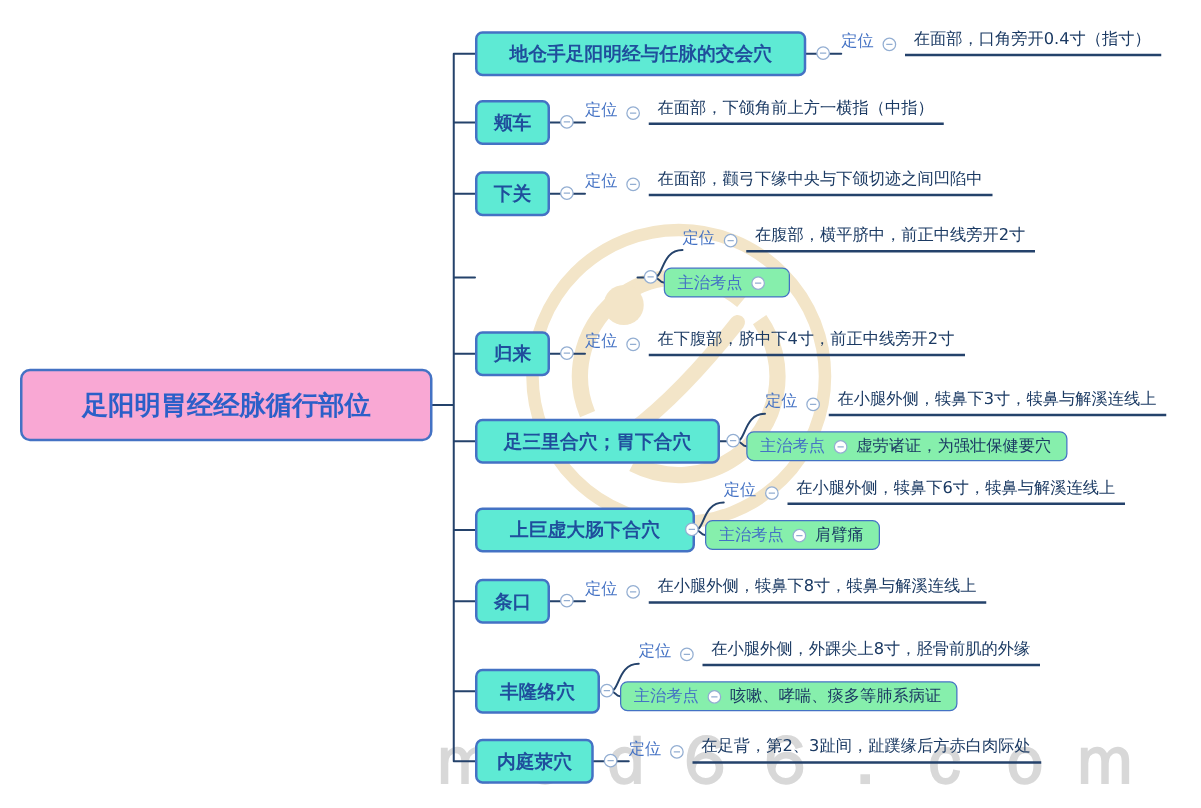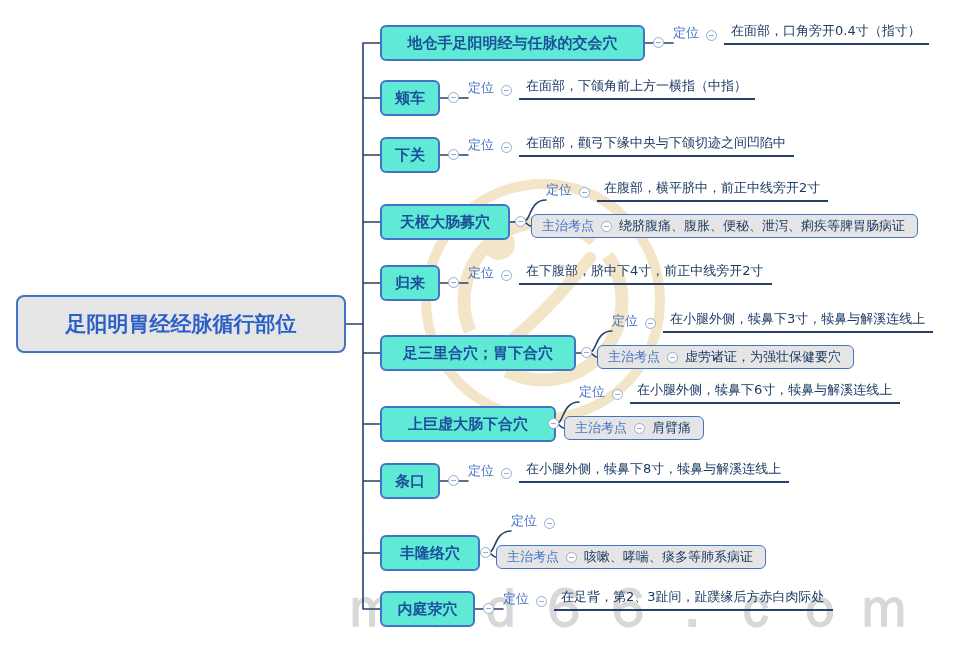--- a/index.html
+++ b/index.html
@@ -16,21 +16,21 @@
   .wm-brand  { left:345px; top:468px; font-size:57px; letter-spacing:27px; }
   .wm-domain { left:345px; top:572px; font-size:54px; letter-spacing:10px; }
   .wm-emblem { position:absolute; left:0; top:0; z-index:0; }
 
   
   .links { position:absolute; left:0; top:0; z-index:1; }
 
   
   .root {
     position:absolute; left:16px; top:295px; width:330px; height:58px;
-    box-sizing:border-box; background:#e5e5e5; border:2px solid #4472c4; border-radius:8px;
+    box-sizing:border-box; background:#f9a8d4; border:2px solid #4472c4; border-radius:8px;
     color:#2b5fc8; font-size:21px; font-weight:bold;
     display:flex; align-items:center; justify-content:center; white-space:nowrap; z-index:2;
   }
   .topic {
     position:absolute; height:36px; box-sizing:border-box;
     background:#5eead4; border:2px solid #4472c4; border-radius:6px;
     color:#1f4e9c; font-size:15px; font-weight:600;
     display:flex; align-items:center; justify-content:center; white-space:nowrap; z-index:2;
   }
 
@@ -51,21 +51,21 @@
   .toggle::after {
     content:""; position:absolute; left:2px; right:2px; top:4px; height:1px; background:#93aed2;
   }
   .drow .toggle { margin:0 7px 4px 7px; }
   .toggle-abs { position:absolute; z-index:3; }
 
   
   .kbox {
     position:absolute; height:24px; box-sizing:border-box;
     display:flex; align-items:center; white-space:nowrap;
-    border:1px solid #4472c4; border-radius:6px; background:#e5e5e5;
+    border:1px solid #4472c4; border-radius:6px; background:#86efac;
     padding:0 12px 0 10px; z-index:2;
   }
   .kbox .dkey { padding-bottom:0; }
   .kbox .toggle { margin:0 7px; }
   .dtext2 { font-size:13px; color:#1b3a63; }
 </style>
 </head>
 <body>
 
 <div class="canvas">
@@ -105,23 +105,20 @@
 
   <div class="topic" style="left:380px;top:25px;width:265px">
       <span>地仓手足阳明经与任脉的交会穴</span>
     </div>
   <div class="topic" style="left:380px;top:80px;width:60px">
       <span>颊车</span>
     </div>
   <div class="topic" style="left:380px;top:137px;width:60px">
       <span>下关</span>
     </div>
-  <div class="topic" style="left:380px;top:204px;width:130px">
-      <span>天枢大肠募穴</span>
-    </div>
   <div class="topic" style="left:380px;top:265px;width:60px">
       <span>归来</span>
     </div>
   <div class="topic" style="left:380px;top:335px;width:196px">
       <span>足三里合穴；胃下合穴</span>
     </div>
   <div class="topic" style="left:380px;top:406px;width:176px">
       <span>上巨虚大肠下合穴</span>
     </div>
   <div class="topic" style="left:380px;top:463px;width:60px">
@@ -181,31 +178,31 @@
     <span class="dtext">在小腿外侧，犊鼻下6寸，犊鼻与解溪连线上</span>
   </div>
   <div class="drow" style="left:468px;top:461px">
     <span class="dkey">定位</span>
     <div class="toggle"></div>
     <span class="dtext">在小腿外侧，犊鼻下8寸，犊鼻与解溪连线上</span>
   </div>
   <div class="drow" style="left:511px;top:511px">
     <span class="dkey">定位</span>
     <div class="toggle"></div>
+    <span class="dtext">在小腿外侧，外踝尖上8寸，胫骨前肌的外缘</span>
   </div>
   <div class="drow" style="left:503px;top:589px">
     <span class="dkey">定位</span>
     <div class="toggle"></div>
     <span class="dtext">在足背，第2、3趾间，趾蹼缘后方赤白肉际处</span>
   </div>
 
   <div class="kbox" style="left:531px;top:214px">
     <span class="dkey">主治考点</span>
     <div class="toggle"></div>
-    <span class="dtext2">绕脐腹痛、腹胀、便秘、泄泻、痢疾等脾胃肠病证</span>
   </div>
   <div class="kbox" style="left:597px;top:345px">
     <span class="dkey">主治考点</span>
     <div class="toggle"></div>
     <span class="dtext2">虚劳诸证，为强壮保健要穴</span>
   </div>
   <div class="kbox" style="left:564px;top:416px">
     <span class="dkey">主治考点</span>
     <div class="toggle"></div>
     <span class="dtext2">肩臂痛</span>

